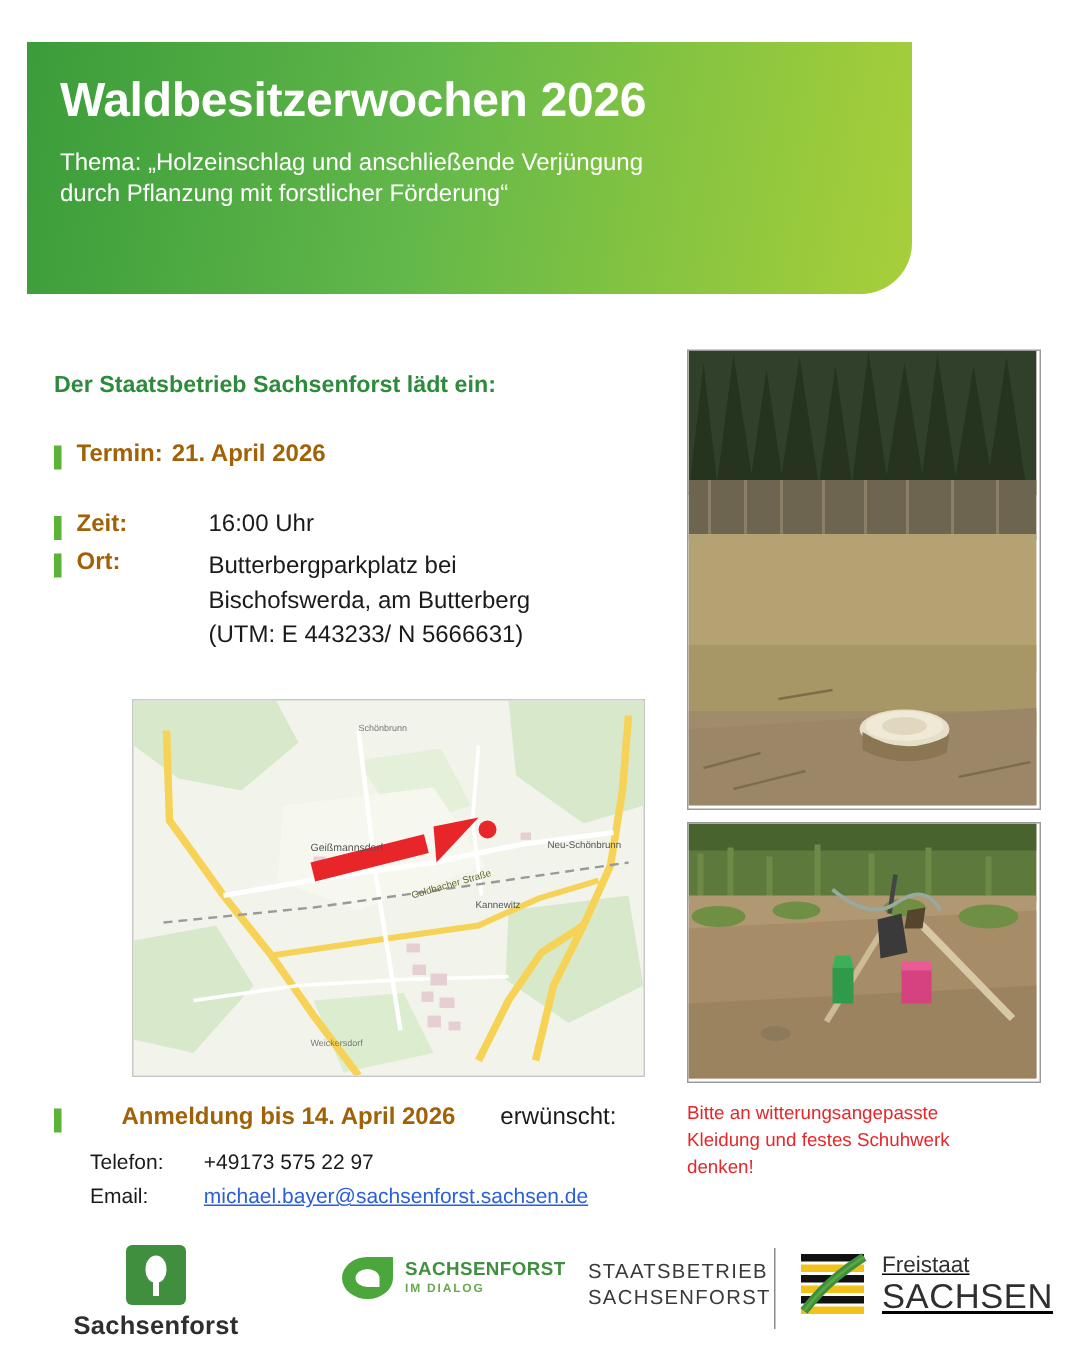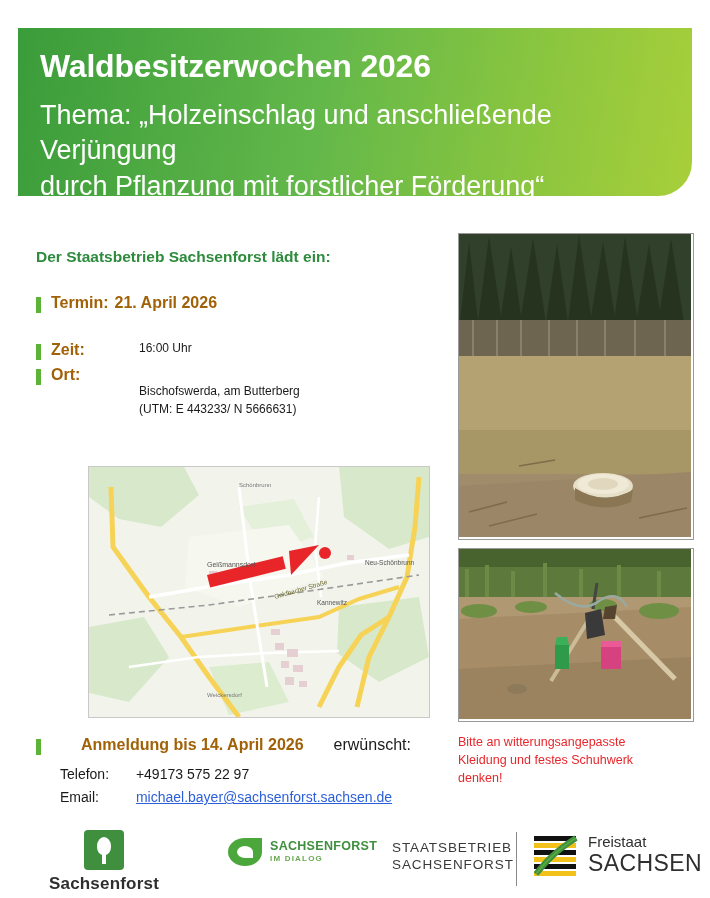--- a/index.html
+++ b/index.html
@@ -13,38 +13,38 @@
     font-family: "Liberation Sans", sans-serif;
     position: relative;
     overflow: hidden;
   }
 
   
   .header {
     position: absolute;
     left: 18px;
     top: 28px;
-    width: 674px;
+    width: 590px;
     height: 168px;
     background: linear-gradient(100deg, #3a9c3a 0%, #63b84a 45%, #86c440 72%, #a8cf3a 100%);
     border-bottom-right-radius: 34px;
     box-sizing: border-box;
     padding: 22px 28px 0 22px;
   }
   .header-title {
     color: #ffffff;
     font-size: 32px;
     font-weight: bold;
     letter-spacing: -0.2px;
     margin: 0 0 14px 0;
     line-height: 1.05;
   }
   .header-sub {
     color: #ffffff;
-    font-size: 27px;
+    font-size: 16px;
     line-height: 1.32;
     margin: 0;
     font-weight: normal;
   }
 
   
   .invite-line {
     position: absolute;
     left: 36px;
     top: 248px;
@@ -72,21 +72,21 @@
     font-weight: bold;
     color: #a16207;
     white-space: nowrap;
   }
   .row-label-reg {
     font-size: 16px;
     font-weight: normal;
     color: #1a1a1a;
   }
   .row-value {
-    font-size: 12px;
+    font-size: 16px;
     color: #1a1a1a;
     font-weight: normal;
   }
 
   #row-termin { top: 294px; }
   #row-zeit   { top: 341px; }
   #row-ort    { top: 366px; }
 
   .lbl-w { display: inline-block; width: 88px; }
   .ort-lines { line-height: 1.45; }
@@ -249,20 +249,22 @@
     top: 8px;
     width: 1px;
     height: 54px;
     background: #8a8a8a;
   }
   .logo-freistaat {
     position: absolute;
     left: 532px;
     top: 10px;
     display: flex;
+    align-items: center;
+    text-decoration: underline;
   }
   .coat {
     width: 46px;
     height: 44px;
     margin-right: 10px;
   }
   .fs-1 {
     font-size: 15px;
     color: #2f2f2f;
     line-height: 1.1;
@@ -296,21 +298,21 @@
 <div class="row" id="row-zeit">
   <span class="bullet"></span>
   <span class="row-label lbl-w">Zeit:</span>
   <span class="row-value">16:00 Uhr</span>
 </div>
 
 <div class="row" id="row-ort">
   <span class="bullet"></span>
   <span class="row-label lbl-w">Ort:</span>
   <span class="row-value ort-lines">
-    <br>
+    <span>Butterbergparkplatz bei</span><br>
     <span>Bischofswerda, am Butterberg</span><br>
     <span>(UTM: E 443233/ N 5666631)</span>
   </span>
 </div>
 
 <div class="map">
   <svg width="340" height="250" viewBox="0 0 340 250">
     <rect x="0" y="0" width="340" height="250" fill="#f2f4ec"></rect>
 
     <path d="M0,0 L95,0 L110,28 L72,60 L30,52 L0,30 Z" fill="#d8e9cb"></path>

